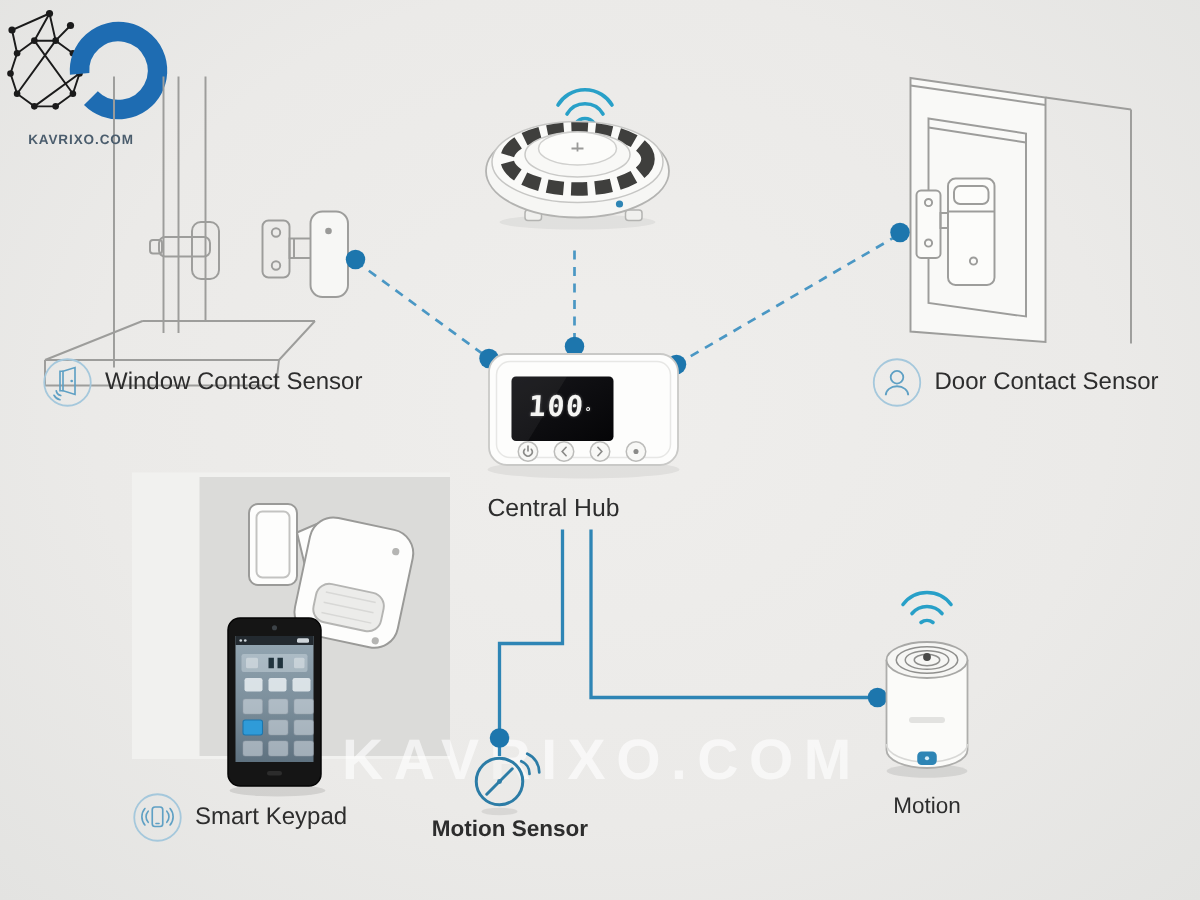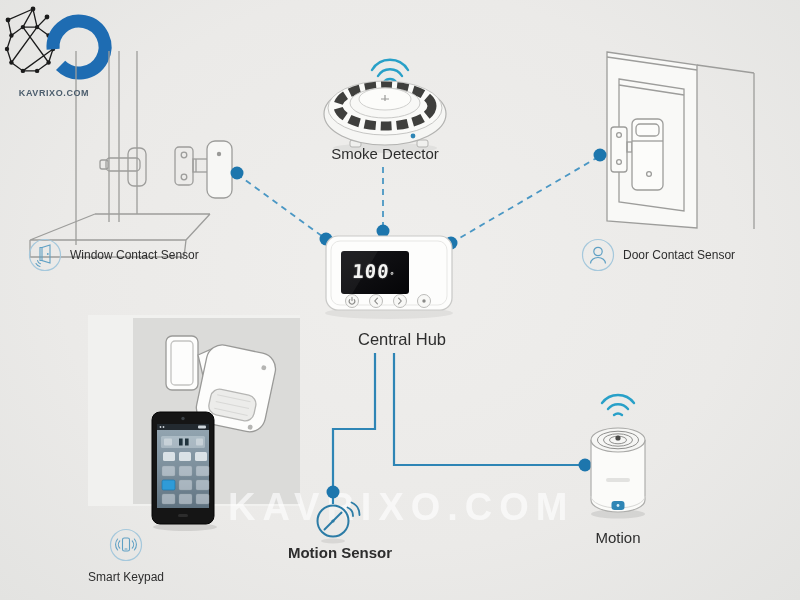--- a/index.html
+++ b/index.html
@@ -13,21 +13,21 @@
   .wall-gray{position:absolute;left:133px;top:318px;width:167px;height:186px;background:#dbdbd9;}
   .watermark{
     position:absolute;left:228px;top:486px;width:360px;
     font-size:38px;font-weight:bold;letter-spacing:7px;
     color:rgba(255,255,255,0.62);white-space:nowrap;
   }
   .logo-text{
     position:absolute;left:2px;top:88px;width:104px;text-align:center;
     font-size:9px;font-weight:bold;letter-spacing:0.6px;color:#4b5d6d;
   }
-  .label-row{position:absolute;display:flex;align-items:center;gap:8px;color:#2d2d2d;font-size:12px;}
+  .label-row{position:absolute;display:flex;align-items:center;gap:8px;color:#2d2d2d;font-size:16px;}
   .label-center{position:absolute;text-align:center;color:#2d2d2d;font-size:15px;}
   .hub-title{font-size:16.5px;}
   .badge{width:34px;height:34px;flex:0 0 auto;}
   .hub-display-text{
     position:absolute;left:345px;top:260px;width:58px;text-align:center;
     font-family:"DejaVu Sans Mono", monospace;font-size:19px;font-weight:bold;
     color:#f5f5f3;transform:skewX(-4deg);letter-spacing:1px;
     text-shadow:0 0 2px rgba(255,255,255,0.35);
   }
   .hub-display-text .unit{font-size:8px;vertical-align:baseline;}
@@ -253,40 +253,37 @@
         <path d="M14,9.5 L22,7 V25 L14,22.5 Z"></path>
         <path d="M14,9.5 H12 V22.5 H14"></path>
         <circle cx="19.8" cy="16" r="0.9" fill="#5fa0c4" stroke="none"></circle>
         <path d="M9.5,22.5 a4,4 0 0 0 3,3.2"></path>
         <path d="M8,25.5 a6,6 0 0 0 4,3"></path>
       </g>
     </svg>
     <span>Window Contact Sensor</span>
   </div>
 
-  <div class="label-center" style="left:320px;top:145px;width:130px;">
-    <span>Smoke Detector</span>
-  </div>
 
   <div class="label-row" style="left:581px;top:238px;justify-content:flex-end;">
     <svg class="badge" viewBox="0 0 34 34">
       <circle cx="17" cy="17" r="15.5" fill="none" stroke="#a5c8dc" stroke-width="1.2"></circle>
       <g stroke="#5fa0c4" stroke-width="1.2" fill="none">
         <circle cx="17" cy="13.5" r="4.2"></circle>
         <path d="M9.5,25.5 a7.5,6 0 0 1 15,0"></path>
       </g>
     </svg>
     <span>Door Contact Sensor</span>
   </div>
 
-  <div class="label-center hub-title" style="left:342px;top:330px;width:120px;">
+  <div class="label-center hub-title" style="left:309px;top:330px;width:120px;">
     <span>Central Hub</span>
   </div>
 
-  <div class="label-row" style="left:88px;top:528px;flex-direction:column;">
+  <div class="label-row" style="left:88px;top:528px;">
     <svg class="badge" viewBox="0 0 34 34">
       <circle cx="17" cy="17" r="15.5" fill="none" stroke="#a5c8dc" stroke-width="1.2"></circle>
       <g stroke="#5fa0c4" stroke-width="1.1" fill="none" stroke-linecap="round">
         <rect x="13.5" y="10" width="7" height="13" rx="1.8"></rect>
         <path d="M16,21 h2"></path>
         <path d="M10.8,12.8 a5.5,5.5 0 0 0 0,7.4 M8.6,11 a8.5,8.5 0 0 0 0,11"></path>
         <path d="M23.2,12.8 a5.5,5.5 0 0 1 0,7.4 M25.4,11 a8.5,8.5 0 0 1 0,11"></path>
       </g>
     </svg>
     <span>Smart Keypad</span>

